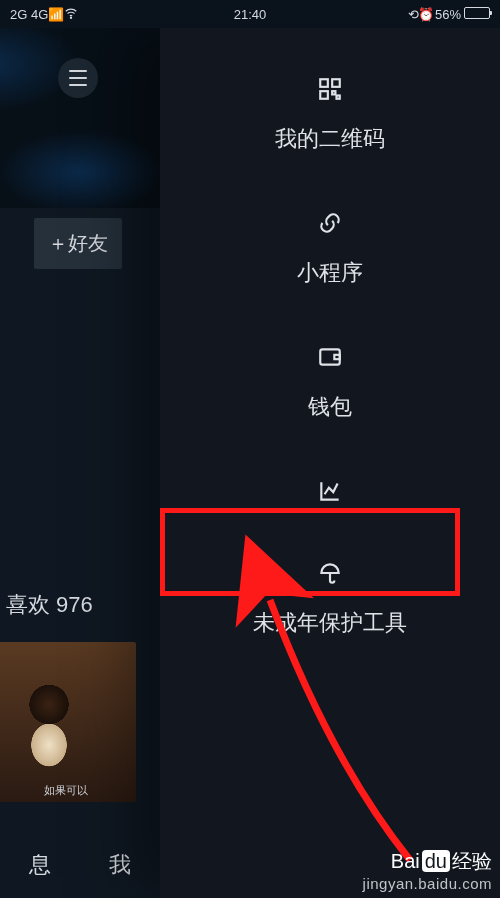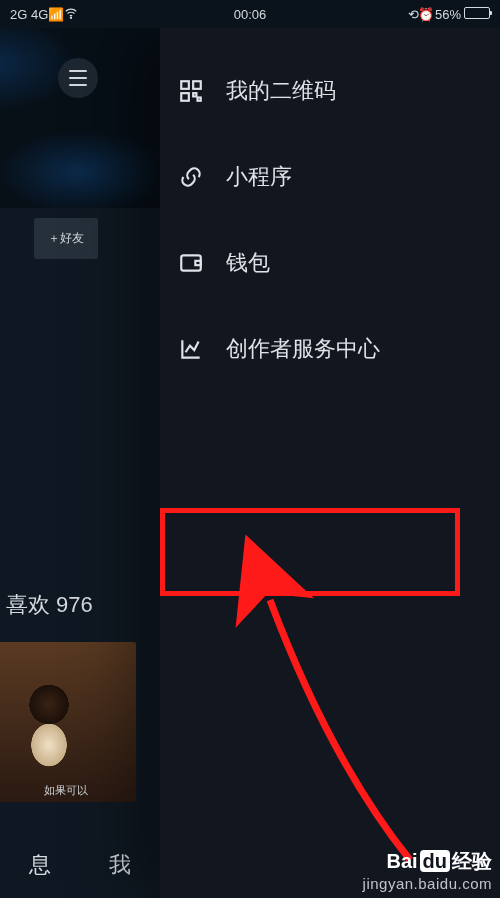--- a/index.html
+++ b/index.html
@@ -61,21 +61,21 @@
     background: #1c2732;
     display: flex; flex-direction: column; justify-content: center; align-items: center;
     gap: 5px;
   }
   .hamburger span { width: 18px; height: 2px; background: #d6d9de; border-radius: 1px; }
   .addfriend {
     position: absolute; top: 190px; left: 34px;
     padding: 12px 14px;
     background: #25303b;
     border-radius: 2px;
-    font-size: 12px;
+    font-size: 20px;
     color: #d6d9de;
   }
   .likes {
     position: absolute; top: 562px; left: 6px;
     font-size: 22px; color: #d6d9de;
   }
   .thumb {
     position: absolute; top: 614px; left: -4px;
     width: 140px; height: 160px;
     background: linear-gradient(#5a3a22, #2a1a12);
@@ -104,20 +104,21 @@
     background: #12171f;
     box-shadow: -30px 0 60px rgba(0,0,0,0.4);
   }
   .menu { padding-top: 20px; }
   .menu-item {
     display: flex; align-items: center;
     gap: 22px;
     padding: 28px 18px;
     font-size: 22px;
     color: #dfe3e8;
+    flex-direction: column;
   }
   .menu-item .icn { width: 26px; height: 26px; flex-shrink: 0; display:flex; align-items:center; justify-content:center; }
   .menu-item .icn svg { width: 26px; height: 26px; stroke: #dfe3e8; stroke-width: 2; fill: none; }
   .highlight {
     position: absolute;
     border: 5px solid #ff1a1a;
     pointer-events: none;
   }
   .morefn {
     position: absolute; bottom: 24px; left: 0; right: 0;
@@ -129,41 +130,41 @@
   
   .arrow-svg {
     position: absolute; top: 0; left: 0; width: 500px; height: 898px;
     pointer-events: none; z-index: 60;
   }
   
   .watermark {
     position: absolute; bottom: 6px; right: 8px;
     text-align: right; z-index: 70;
   }
-  .watermark .line1 { font-size: 20px; color: #fff; font-weight: 700; }
+  .watermark .line1 { font-size: 20px; color: #fff; font-weight: 400; }
   .watermark .line1 .du { background:#fff; color:#12171f; border-radius:4px; padding:0 3px; margin:0 2px; }
   .watermark .line2 { font-size: 15px; color: #bfc4ca; letter-spacing: 0.5px; }
 </style>
 </head>
 <body>
 
 <div class="statusbar">
   <div class="left">
     <span>2G 4G</span>
     <span>📶</span>
     <span>
       <svg width="14" height="14" viewBox="0 0 24 24" fill="none" stroke="#d6d9de" stroke-width="2">
           <path d="M3 9c5-5 13-5 18 0"></path>
           <path d="M6 13c3-3 9-3 12 0"></path>
           <path d="M10 17c1-1 3-1 4 0"></path>
           <circle cx="12" cy="20" r="1" fill="#d6d9de"></circle>
         </svg>
     </span>
   </div>
-  <div class="center">00:06</div>
+  <div class="center">21:40</div>
   <div class="right">
     <span>⟲</span>
     <span>⏰</span>
     <span class="battery">
       <span>56%</span>
       <span class="battery-shell"><span class="battery-fill" style="width:56%"></span></span>
     </span>
   </div>
 </div>
 
@@ -222,23 +223,31 @@
       <span>钱包</span>
     </div>
 
     <div class="menu-item">
       <span class="icn">
         <svg viewBox="0 0 24 24">
             <path d="M4 4v16h16"></path>
             <path d="M7 15l4-6 4 4 4-8"></path>
           </svg>
       </span>
-      <span>创作者服务中心</span>
-    </div>
-
+    </div>
+
+    <div class="menu-item">
+      <span class="icn">
+        <svg viewBox="0 0 24 24">
+            <path d="M4 12a8 8 0 0 1 16 0z"></path>
+            <path d="M12 12v7a2 2 0 0 0 4 0"></path>
+          </svg>
+      </span>
+      <span>未成年保护工具</span>
+    </div>
 
 
   </div>
 
   <div class="highlight" style="left:0px; top:480px; width:300px; height:88px;"></div>
 
 </div>
 
 <svg class="arrow-svg" viewBox="0 0 500 898">
   <defs>

